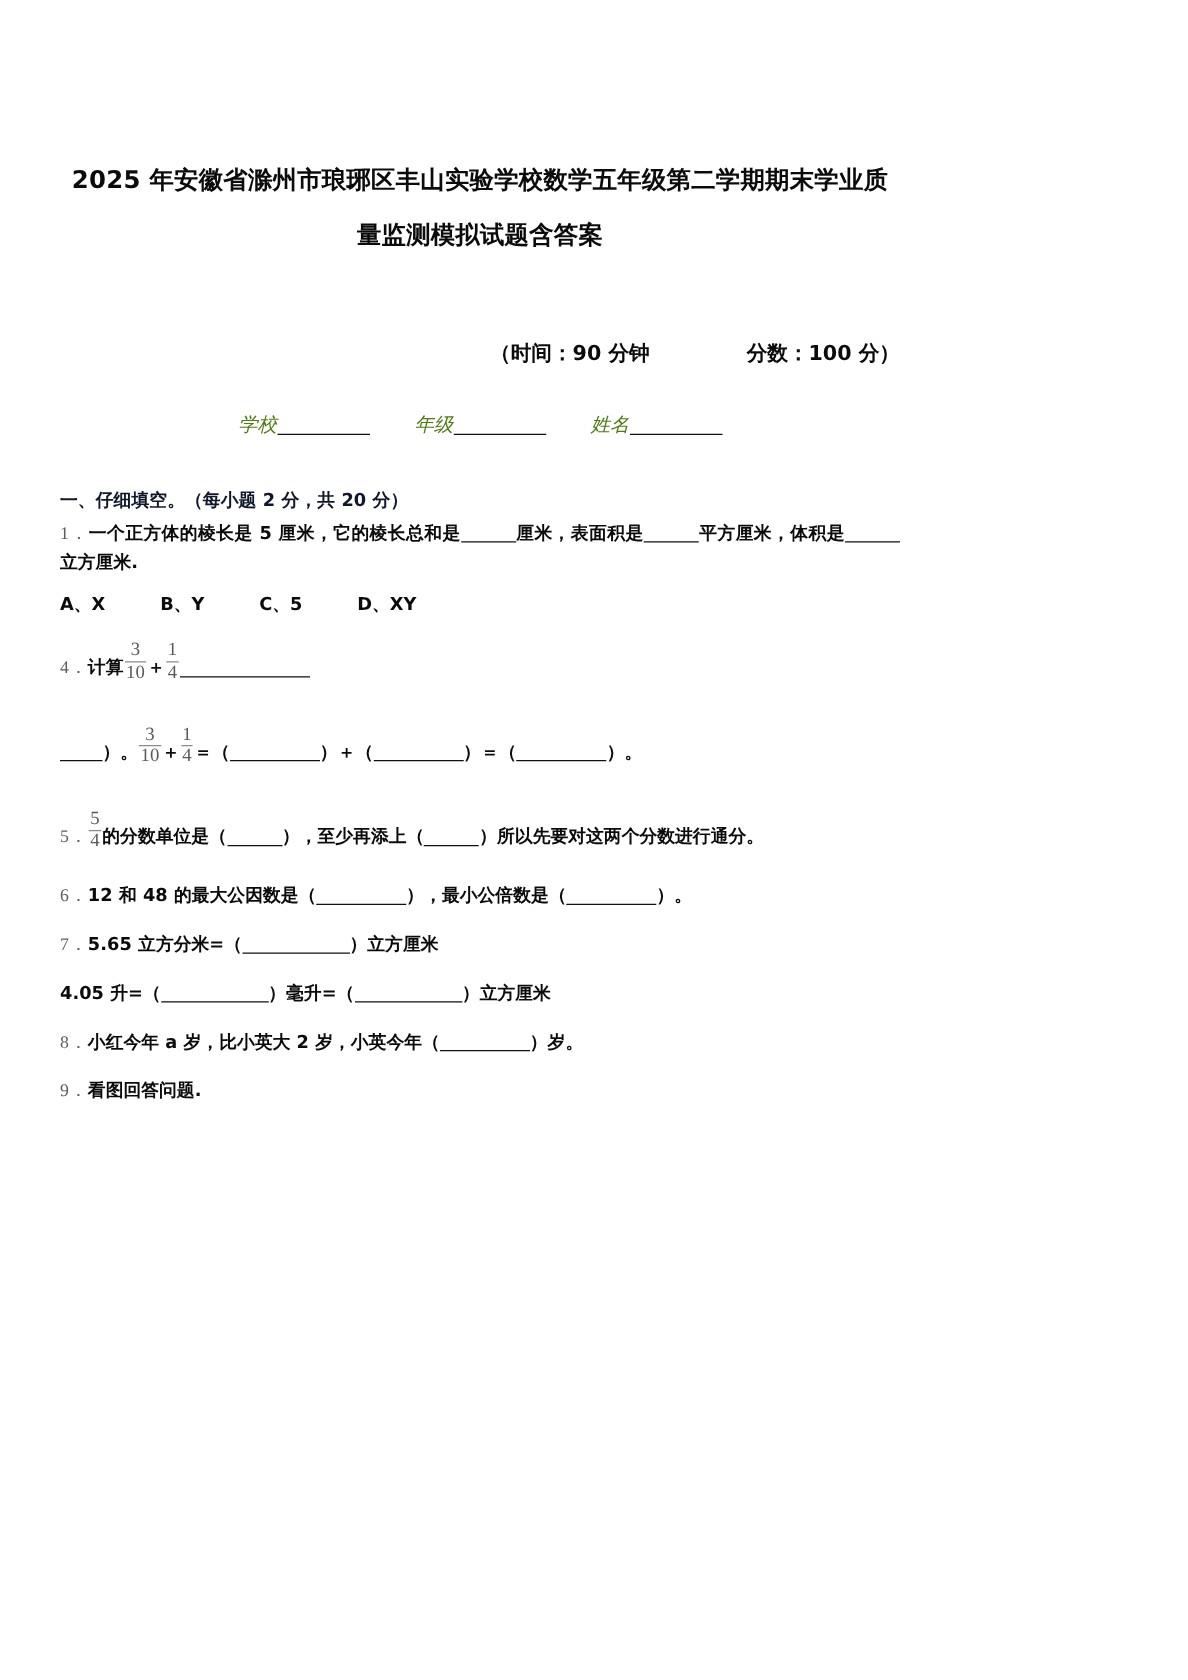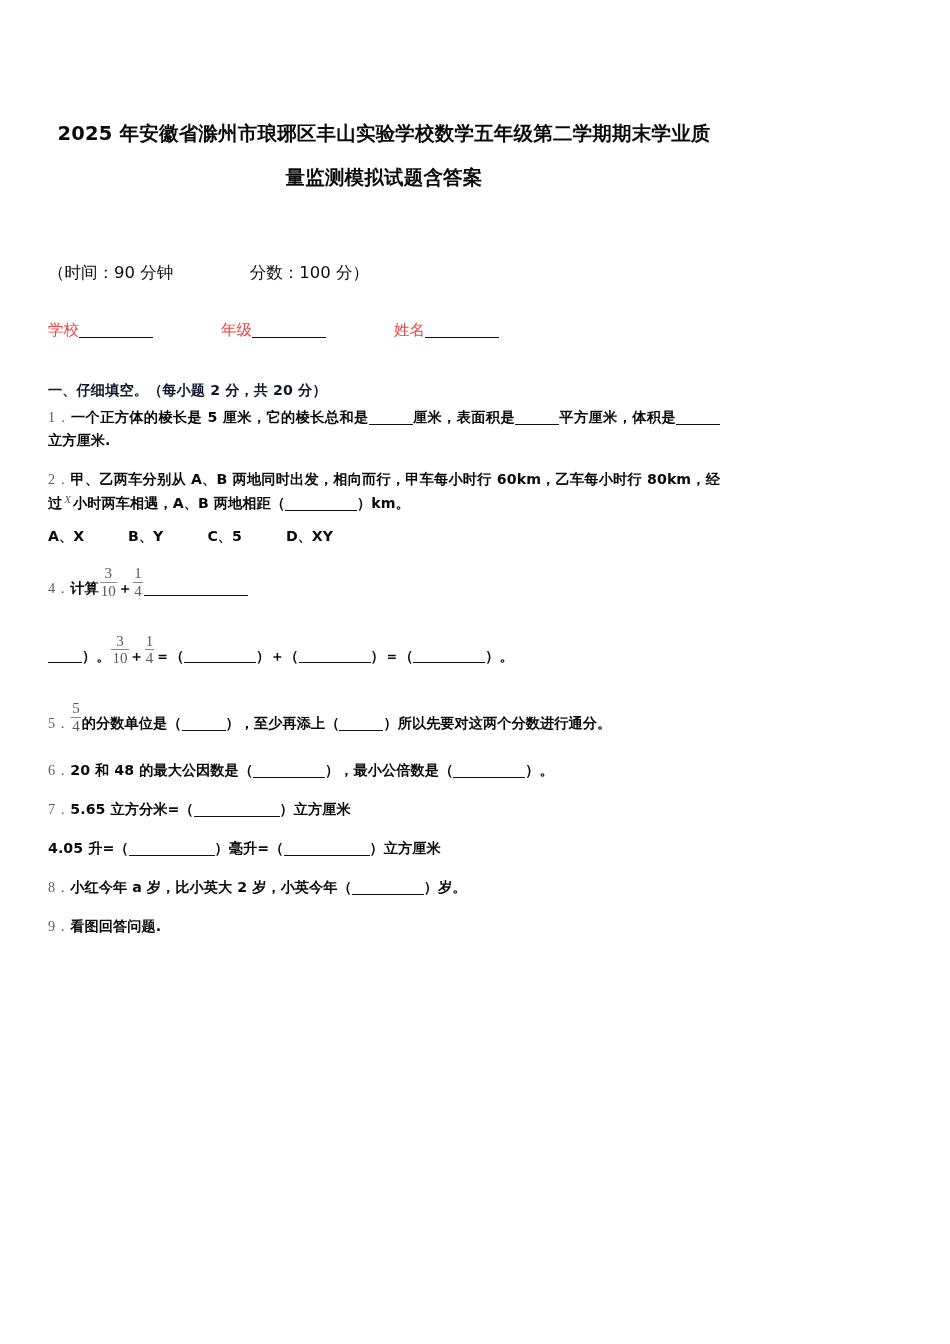--- a/index.html
+++ b/index.html
@@ -13,64 +13,65 @@
     font-family: "Liberation Serif", "DejaVu Serif", serif;
     color: #000000;
     position: relative;
     overflow: hidden;
   }
   .page {
     width: 768px;
     height: 1344px;
     position: relative;
     box-sizing: border-box;
-    padding: 4px 48px;
+    padding: 14px 48px;
   }
 
   
   .doc-title {
     margin: 0;
     padding-top: 108px;
     font-family: "DejaVu Sans", "Liberation Sans", sans-serif;
     font-weight: bold;
     font-size: 19.5px;
     line-height: 44px;
     text-align: center;
     letter-spacing: 0.2px;
     color: #0b0b0b;
   }
 
   
   .meta-line {
     margin: 0;
     padding-top: 62px;
-    text-align: left;
-    font-family: "DejaVu Sans", "Liberation Sans", sans-serif;
-    font-weight: normal;
+    text-align: right;
+    font-family: "DejaVu Sans", "Liberation Sans", sans-serif;
+    font-weight: bold;
     font-size: 16.5px;
     color: #0b0b0b;
   }
   .meta-gap {
     display: inline-block;
     width: 66px;
   }
 
   .idline {
     margin: 0;
     padding-top: 36px;
     font-family: "DejaVu Sans", "Liberation Sans", sans-serif;
     font-size: 15.5px;
-    color: #ef4444;
+    color: #4d7c0f;
     display: flex;
-    justify-content: flex-start;
+    justify-content: center;
+    font-style: italic;
   }
   .idline .field {
     white-space: nowrap;
   }
-  .idline .field + .field { margin-left: 68px; }
+  .idline .field + .field { margin-left: 36px; }
   .idline .blank {
     display: inline-block;
     width: 74px;
     border-bottom: 1.6px solid #111;
     vertical-align: -3px;
   }
 
   
   .section-head {
     margin: 0;
@@ -187,23 +188,20 @@
     <span class="field"><span>年级</span><span class="blank"></span></span>
     <span class="field"><span>姓名</span><span class="blank"></span></span>
   </div>
 
   <p class="section-head">一、仔细填空。（每小题 2 分，共 20 分）</p>
 
   <p class="q tight">
     <span class="num">1．</span><span>一个正方体的棱长是 5 厘米，它的棱长总和是</span><span class="u u-s"></span><span>厘米，表面积是</span><span class="u u-s"></span><span>平方厘米，体积是</span><span class="u u-s"></span><span>立方厘米.</span>
   </p>
 
-  <p class="q loose">
-    <span class="num">2．</span><span>甲、乙两车分别从 A、B 两地同时出发，相向而行，甲车每小时行 60km，乙车每小时行 80km，经过</span><span class="mvar">X</span><span>小时两车相遇，A、B 两地相距（</span><span class="u u-l"></span><span>）km。</span>
-  </p>
 
 
   <p class="opts">
     <span class="op">A、X</span><span class="op">B、Y</span><span class="op">C、5</span><span class="op">D、XY</span>
   </p>
 
   <p class="q xloose">
     <span class="num">4．</span><span>计算</span><span class="frac"><span class="nu">3</span><span class="de">10</span></span><span>＋</span><span class="frac"><span class="nu">1</span><span class="de">4</span></span><span class="u u-xxl"></span>
   </p>
 
@@ -213,21 +211,21 @@
     <span class="u u-xs"></span><span>）。</span><span class="frac"><span class="nu">3</span><span class="de">10</span></span><span>＋</span><span class="frac"><span class="nu">1</span><span class="de">4</span></span><span>＝（</span><span class="u u-l"></span><span>）＋（</span><span class="u u-l"></span><span>）＝（</span><span class="u u-l"></span><span>）。</span>
   </p>
 
   <div class="spacer-md"></div>
 
   <p class="q">
     <span class="num">5．</span><span class="frac"><span class="nu">5</span><span class="de">4</span></span><span>的分数单位是（</span><span class="u u-s"></span><span>），至少再添上（</span><span class="u u-s"></span><span>）所以先要对这两个分数进行通分。</span>
   </p>
 
   <p class="q xloose">
-    <span class="num">6．</span><span>20 和 48 的最大公因数是（</span><span class="u u-l"></span><span>），最小公倍数是（</span><span class="u u-l"></span><span>）。</span>
+    <span class="num">6．</span><span>12 和 48 的最大公因数是（</span><span class="u u-l"></span><span>），最小公倍数是（</span><span class="u u-l"></span><span>）。</span>
   </p>
 
   <p class="q loose">
     <span class="num">7．</span><span>5.65 立方分米=（</span><span class="u u-xl"></span><span>）立方厘米</span>
   </p>
 
   <p class="q loose">
     <span>4.05 升=（</span><span class="u u-xl"></span><span>）毫升=（</span><span class="u u-xl"></span><span>）立方厘米</span>
   </p>
 

